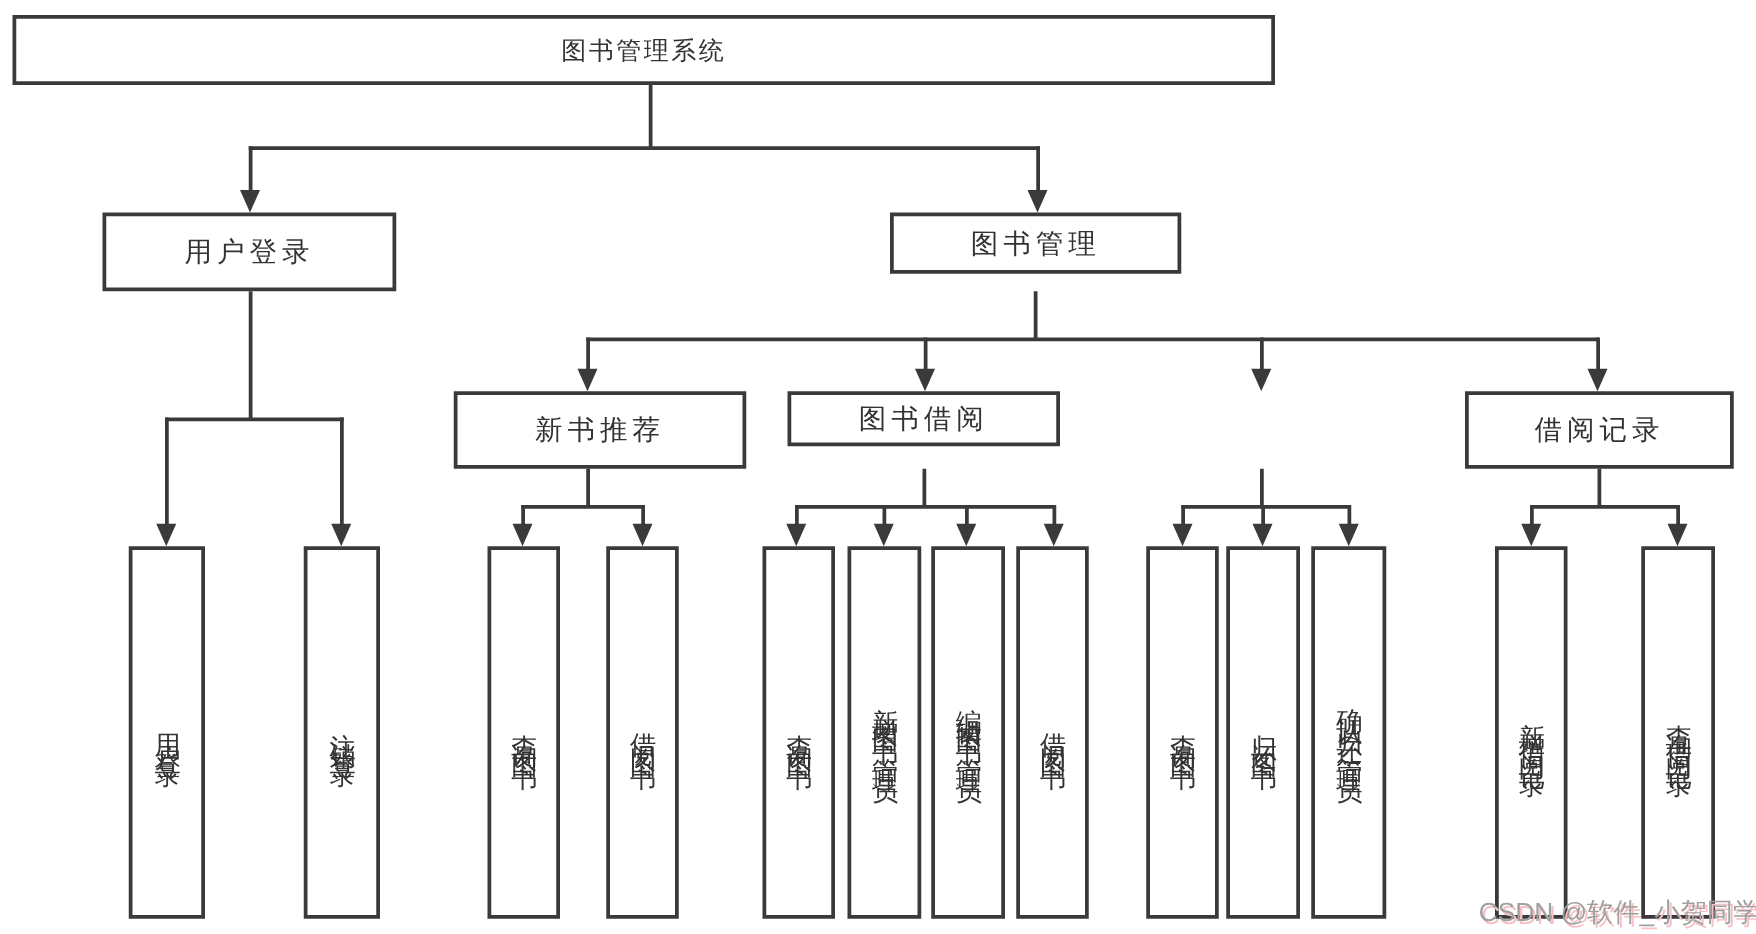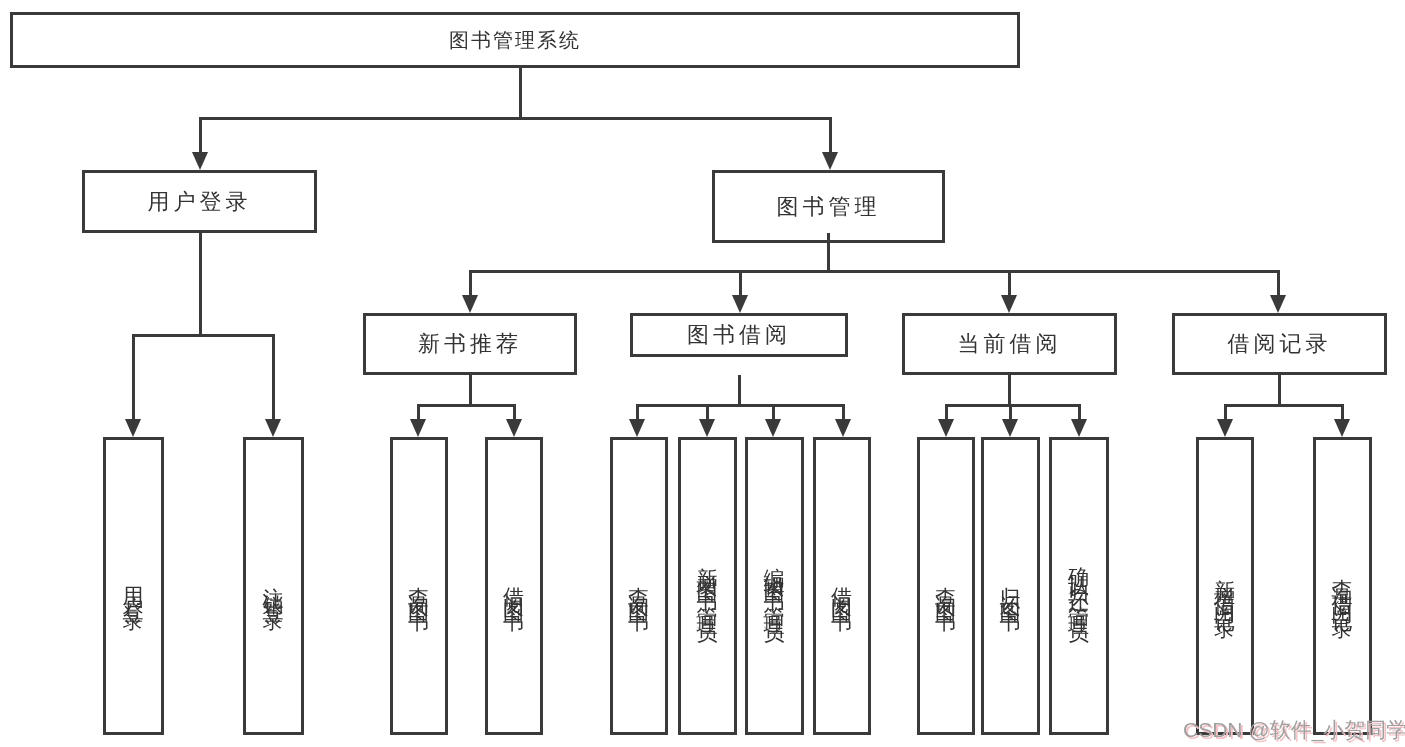--- a/index.html
+++ b/index.html
@@ -44,32 +44,29 @@
 
 <div class="canvas">
 
   <div class="box" style="left:10px;top:12px;width:1010px;height:56px;">
     <span class="lbl lbl-root">图书管理系统</span>
   </div>
 
   <div class="box" style="left:82px;top:170px;width:235px;height:63px;">
     <span class="lbl">用户登录</span>
   </div>
-  <div class="box" style="left:712px;top:170px;width:233px;height:73px;">
+  <div class="box" style="left:712px;top:170px;width:233px;height:49px;">
     <span class="lbl">图书管理</span>
   </div>
 
-  <div class="box" style="left:363px;top:313px;width:214px;height:62px;">
+  <div class="box" style="left:363px;top:313px;width:234px;height:62px;">
     <span class="lbl">新书推荐</span>
   </div>
   <div class="box" style="left:630px;top:313px;width:218px;height:44px;">
     <span class="lbl">图书借阅</span>
-  </div>
-  <div class="box" style="left:902px;top:313px;width:215px;height:62px;">
-    <span class="lbl">当前借阅</span>
   </div>
   <div class="box" style="left:1172px;top:313px;width:215px;height:62px;">
     <span class="lbl">借阅记录</span>
   </div>
 
   <div class="box" style="left:103px;top:437px;width:61px;height:298px;">
     <span class="vlbl">用户登录</span>
   </div>
   <div class="box" style="left:243px;top:437px;width:61px;height:298px;">
     <span class="vlbl">注销登录</span>

